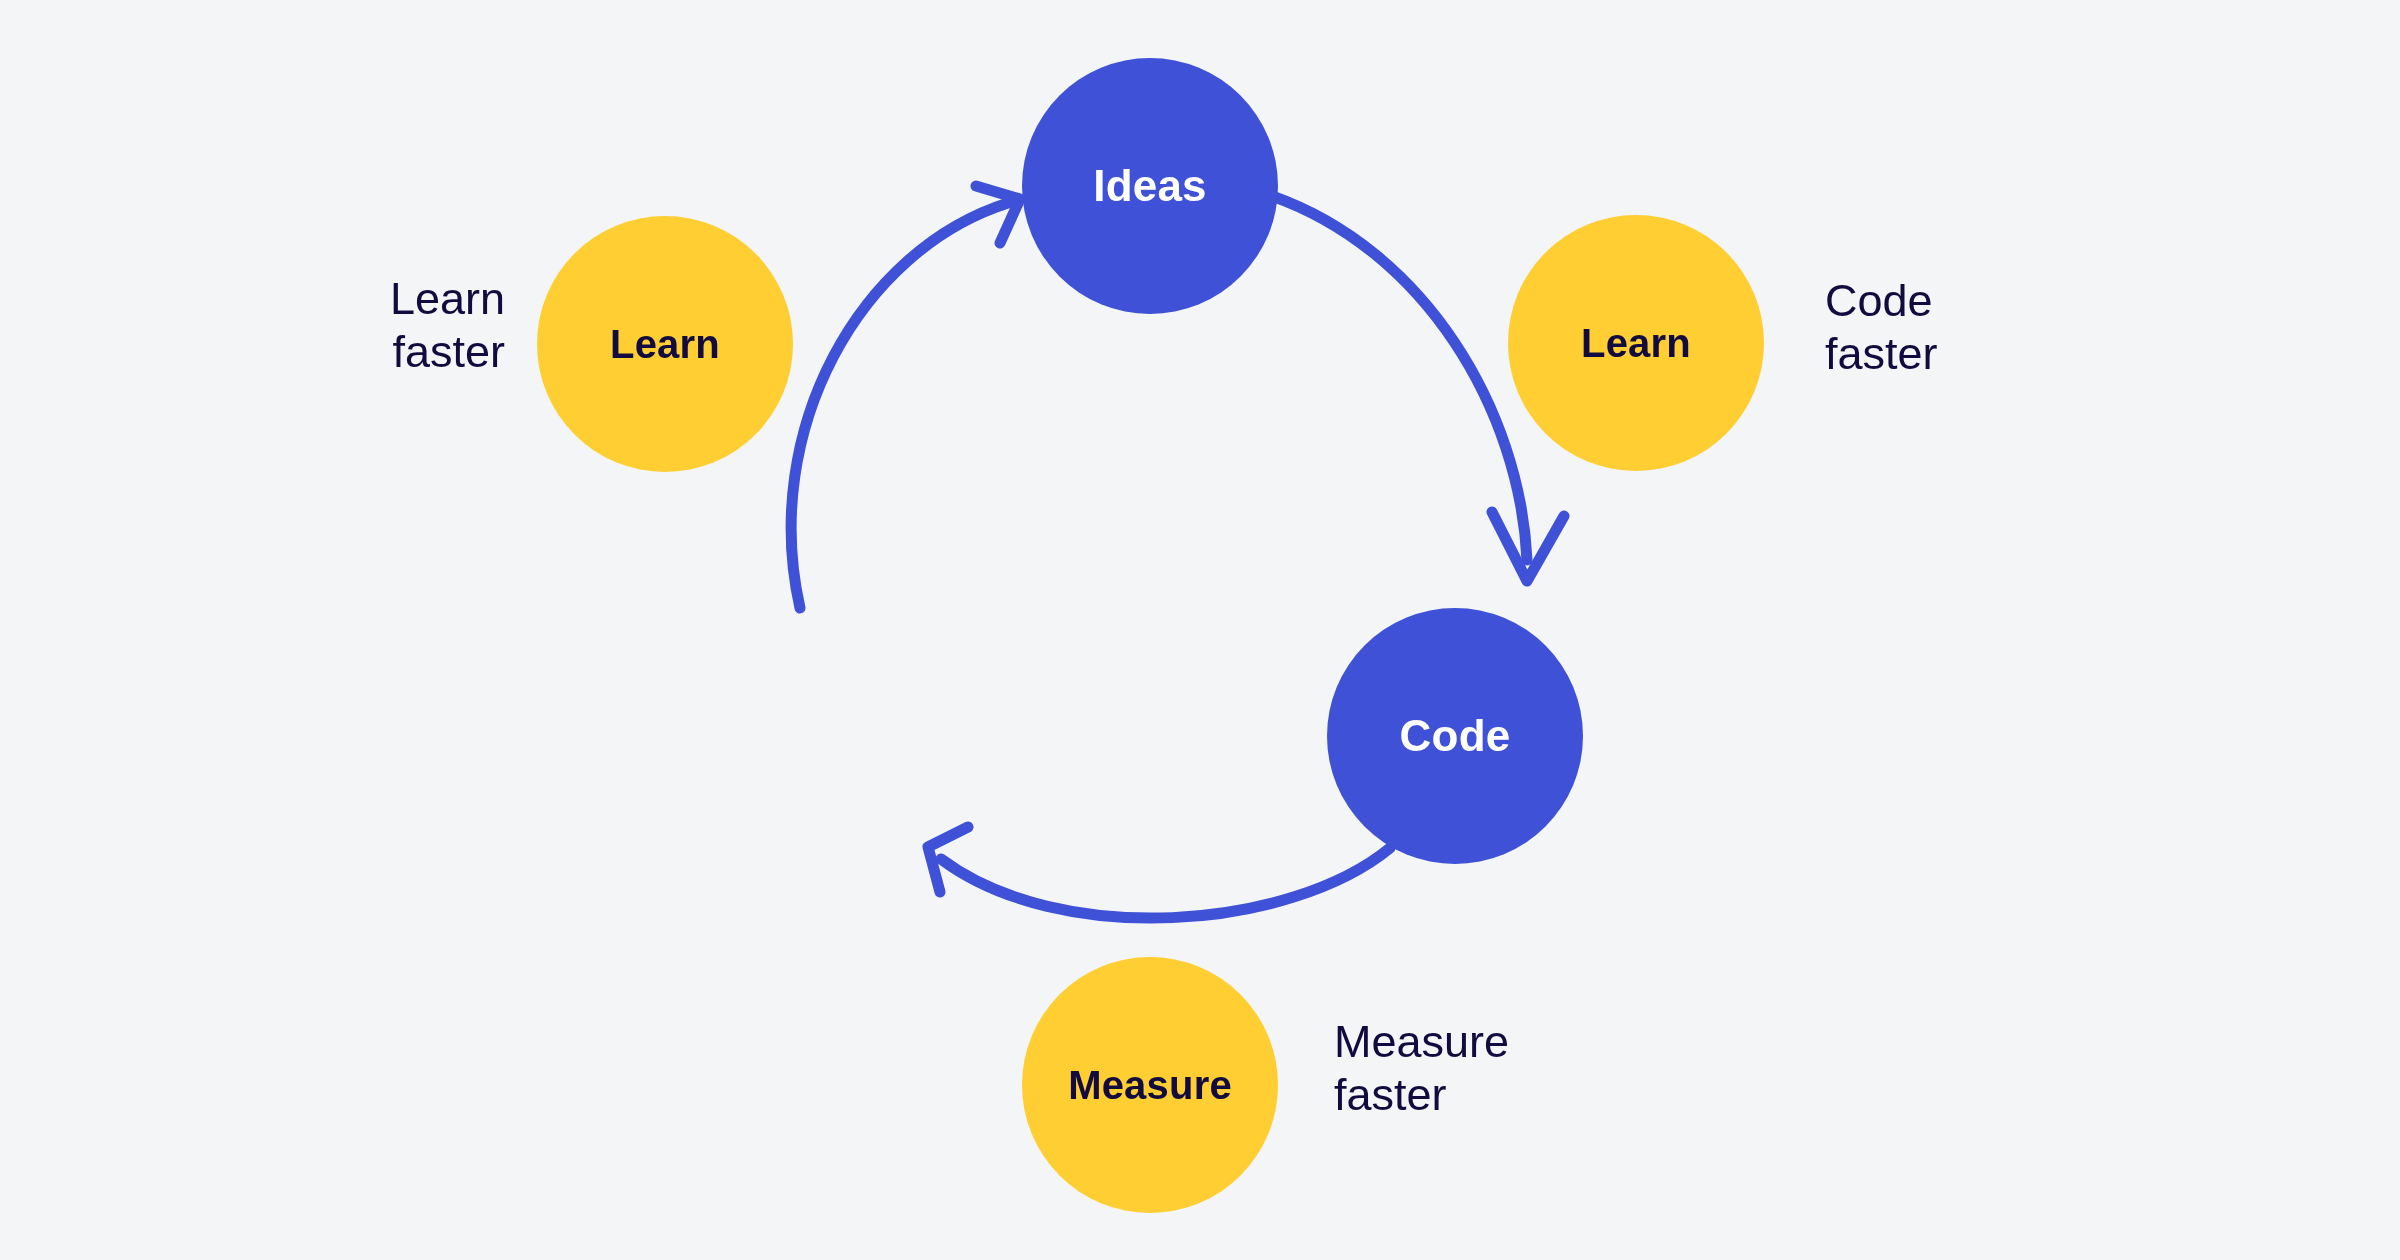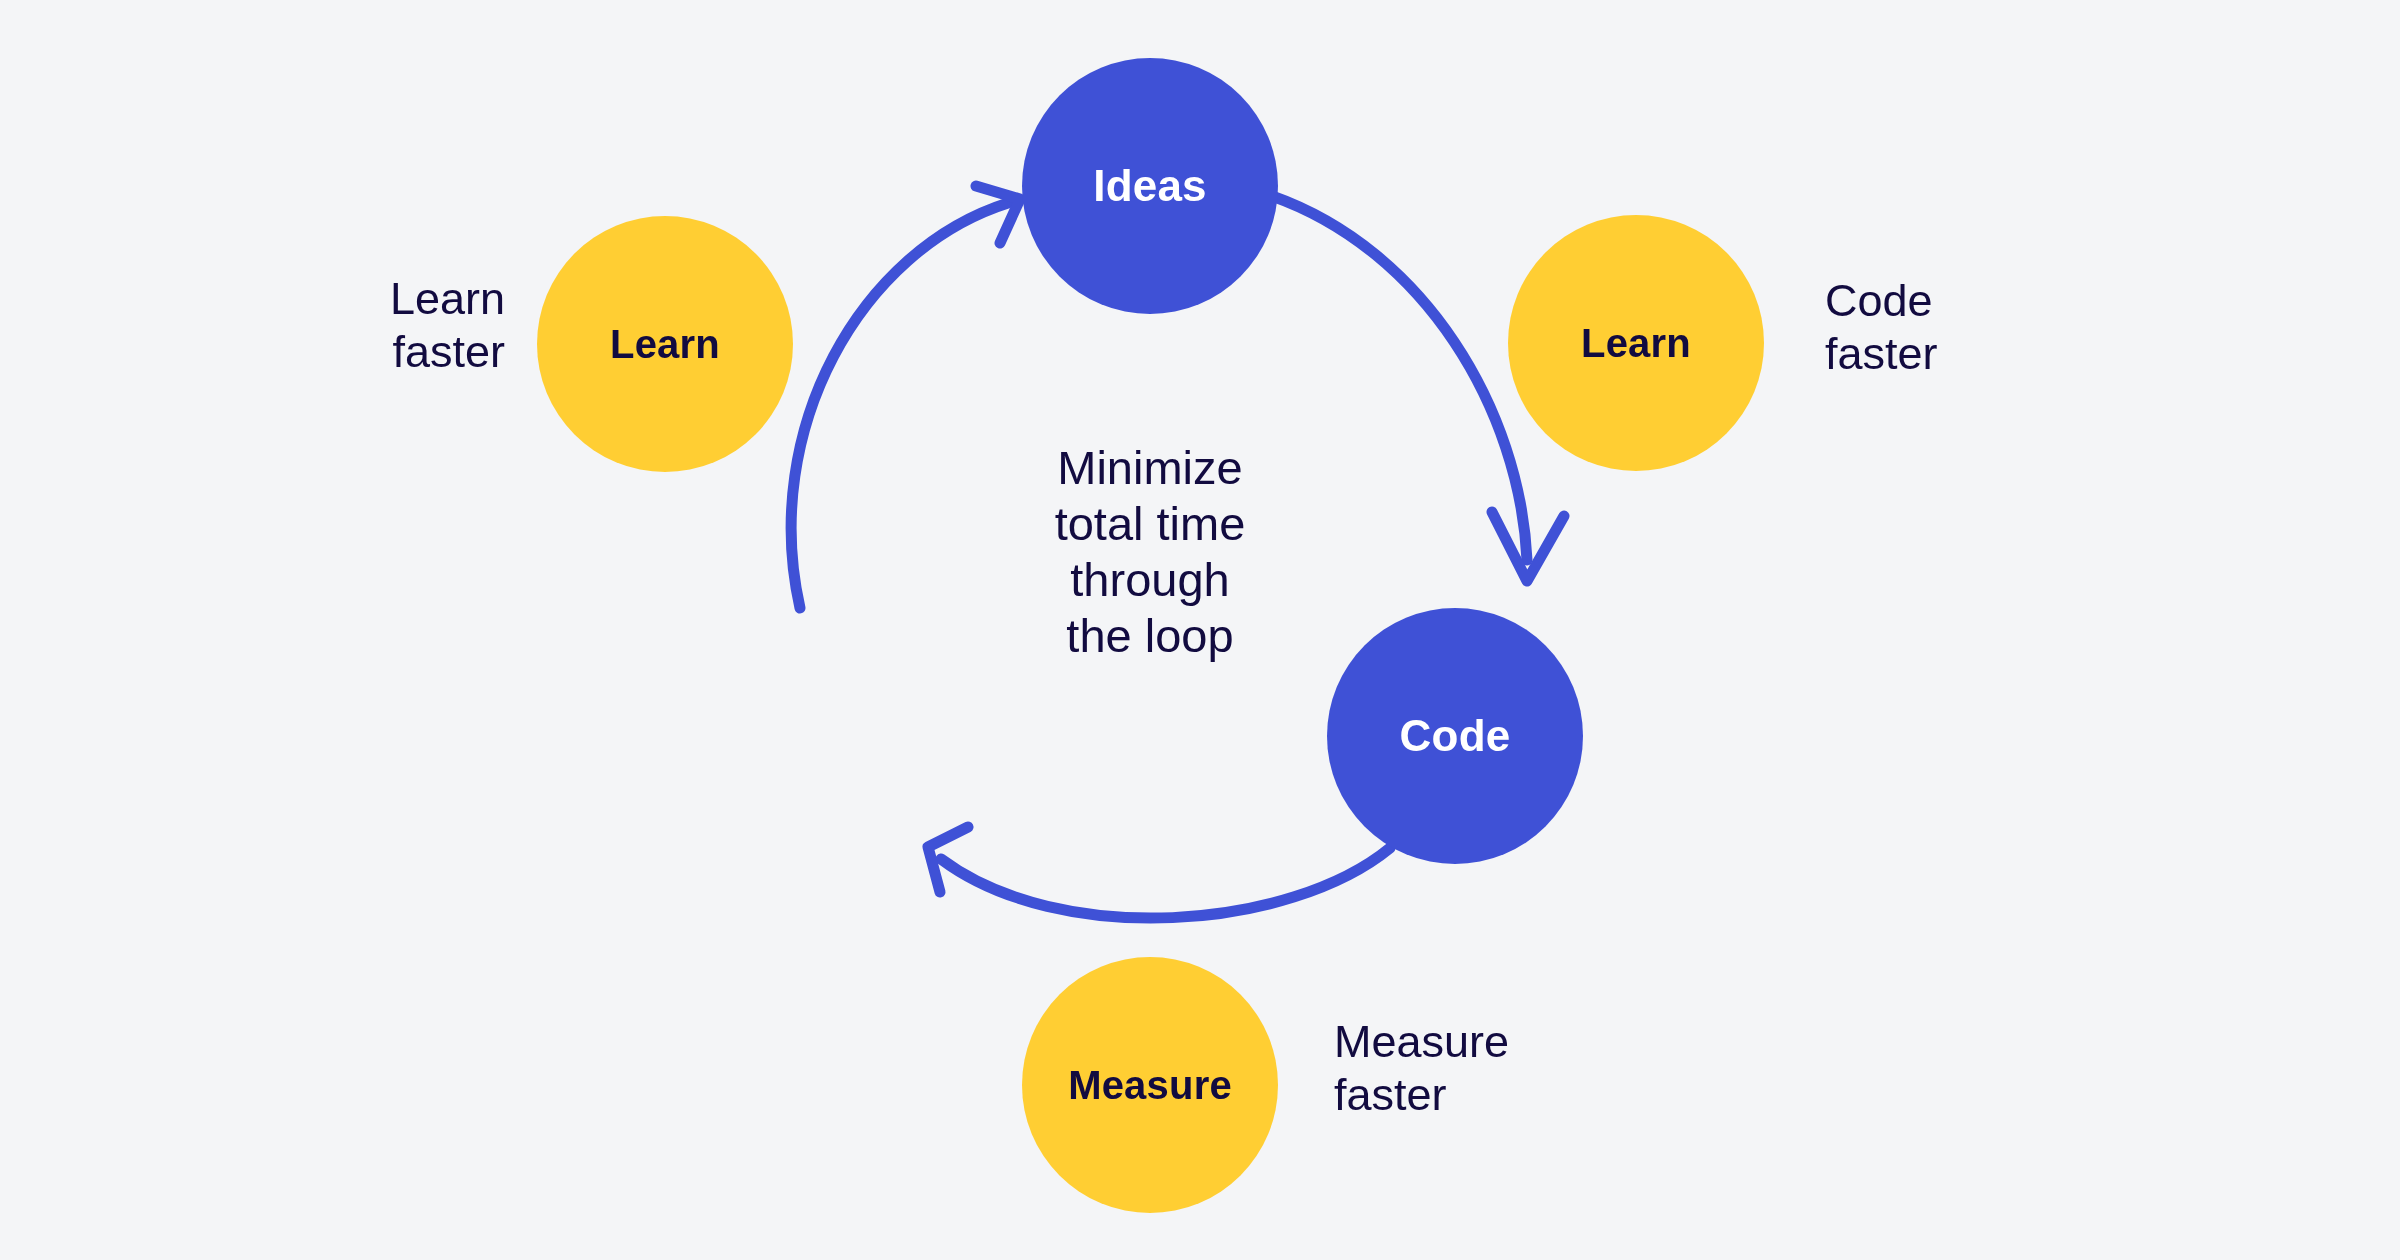--- a/index.html
+++ b/index.html
@@ -120,18 +120,14 @@
 
   <div class="side-caption align-right" style="left:205px; top:272px; width:300px;">Learn
 faster</div>
 
   <div class="side-caption" style="left:1825px; top:274px; width:320px;">Code
 faster</div>
 
   <div class="side-caption" style="left:1334px; top:1015px; width:340px;">Measure
 faster</div>
 
-  <div id="center-caption">Minimize
-total time
-through
-the loop</div>
 
 </div>
 
 </body></html>

